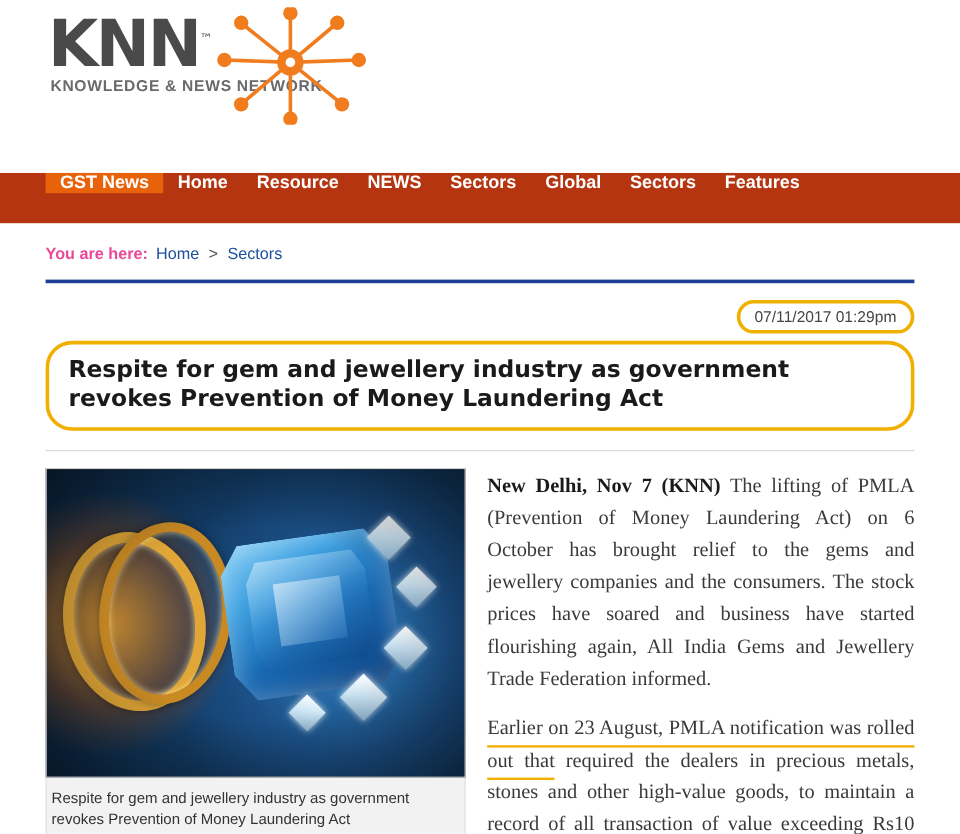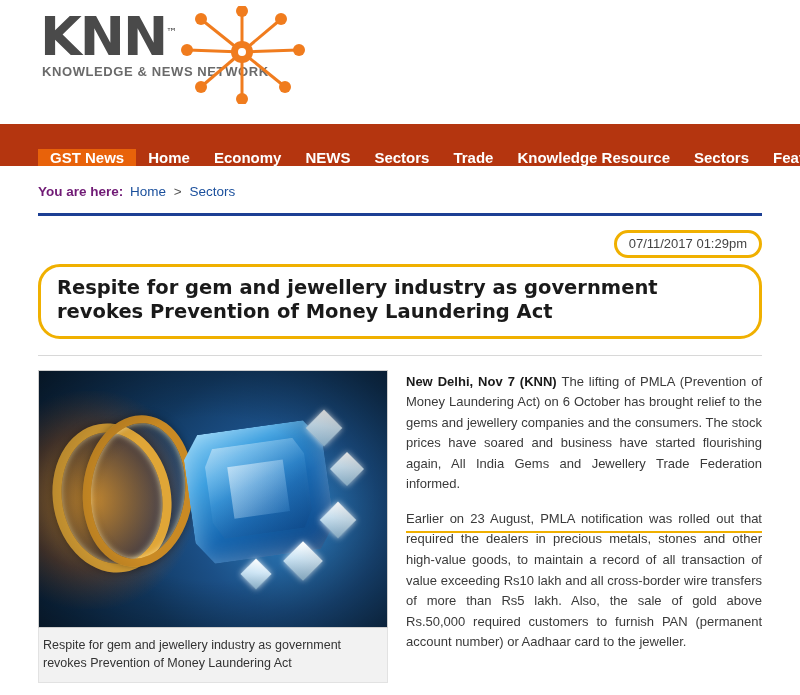--- a/index.html
+++ b/index.html
@@ -12,21 +12,21 @@
     height: 695px;
     background: #ffffff;
     font-family: "Liberation Sans", sans-serif;
     color: #333333;
     overflow: hidden;
     position: relative;
   }
 
   
   .header {
-    height: 124px;
+    height: 144px;
     background: #ffffff;
     position: relative;
   }
   .logo-wrap {
     position: absolute;
     left: 38px;
     top: 6px;
     width: 270px;
     height: 95px;
   }
@@ -62,21 +62,21 @@
     top: 0px;
     width: 128px;
     height: 98px;
   }
 
   
   .navbar {
     background: #b4350f;
     height: 42px;
     display: flex;
-    align-items: flex-end;
+    align-items: flex-start;
     padding-left: 38px;
   }
   .nav-item {
     display: flex;
     align-items: center;
     padding: 0 12px;
     color: #ffffff;
     font-size: 15px;
     font-weight: bold;
     white-space: nowrap;
@@ -85,21 +85,21 @@
   .nav-item.active {
     background: #e8620a;
   }
 
   
   .breadcrumb-area {
     padding: 18px 38px 0 38px;
     font-size: 13.5px;
   }
   .breadcrumb-label {
-    color: #701a75;
+    color: #ec4899;
     font-weight: bold;
     margin-right: 3px;
   }
   .breadcrumb-link {
     color: #1a4f9c;
     text-decoration: none;
     cursor: pointer;
   }
   .breadcrumb-sep {
     color: #555555;
@@ -177,24 +177,25 @@
     background: #f2f2f2;
     border: 1px solid #e2e2e2;
     border-top: none;
   }
   .body-col {
     flex: 1 1 auto;
     padding-top: 2px;
   }
   .body-col p {
     margin: 0 0 14px 0;
-    font-size: 13px;
+    font-size: 17px;
     line-height: 1.58;
     text-align: justify;
     color: #3a3a3a;
+    font-family: Liberation Serif, serif;
   }
   .dateline {
     font-weight: bold;
     color: #1a1a1a;
   }
   .hl-underline {
     border-bottom: 2px solid #f0b000;
     padding-bottom: 5px;
   }
 
@@ -294,33 +295,30 @@
 </div>
 
 <nav class="navbar">
   <div class="nav-item active">
       <span>GST News</span>
     </div>
   <div class="nav-item">
       <span>Home</span>
     </div>
   <div class="nav-item">
-      <span>Economy</span>
+      <span>Resource</span>
     </div>
   <div class="nav-item">
       <span>NEWS</span>
     </div>
   <div class="nav-item">
       <span>Sectors</span>
     </div>
   <div class="nav-item">
-      <span>Trade</span>
-    </div>
-  <div class="nav-item">
-      <span>Knowledge Resource</span>
+      <span>Global</span>
     </div>
   <div class="nav-item">
       <span>Sectors</span>
     </div>
   <div class="nav-item">
       <span>Features</span>
     </div>
 </nav>
 
 <div class="breadcrumb-area">

